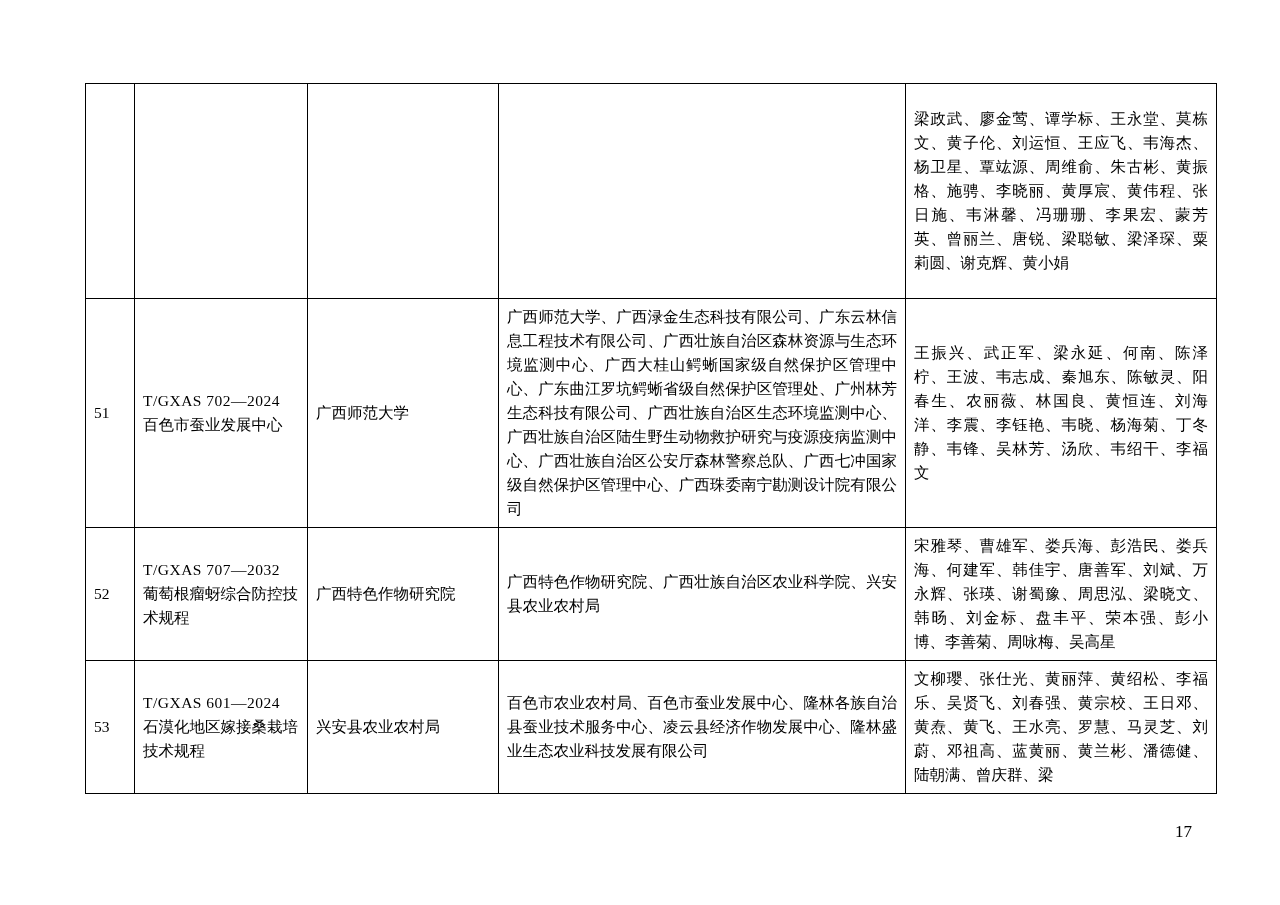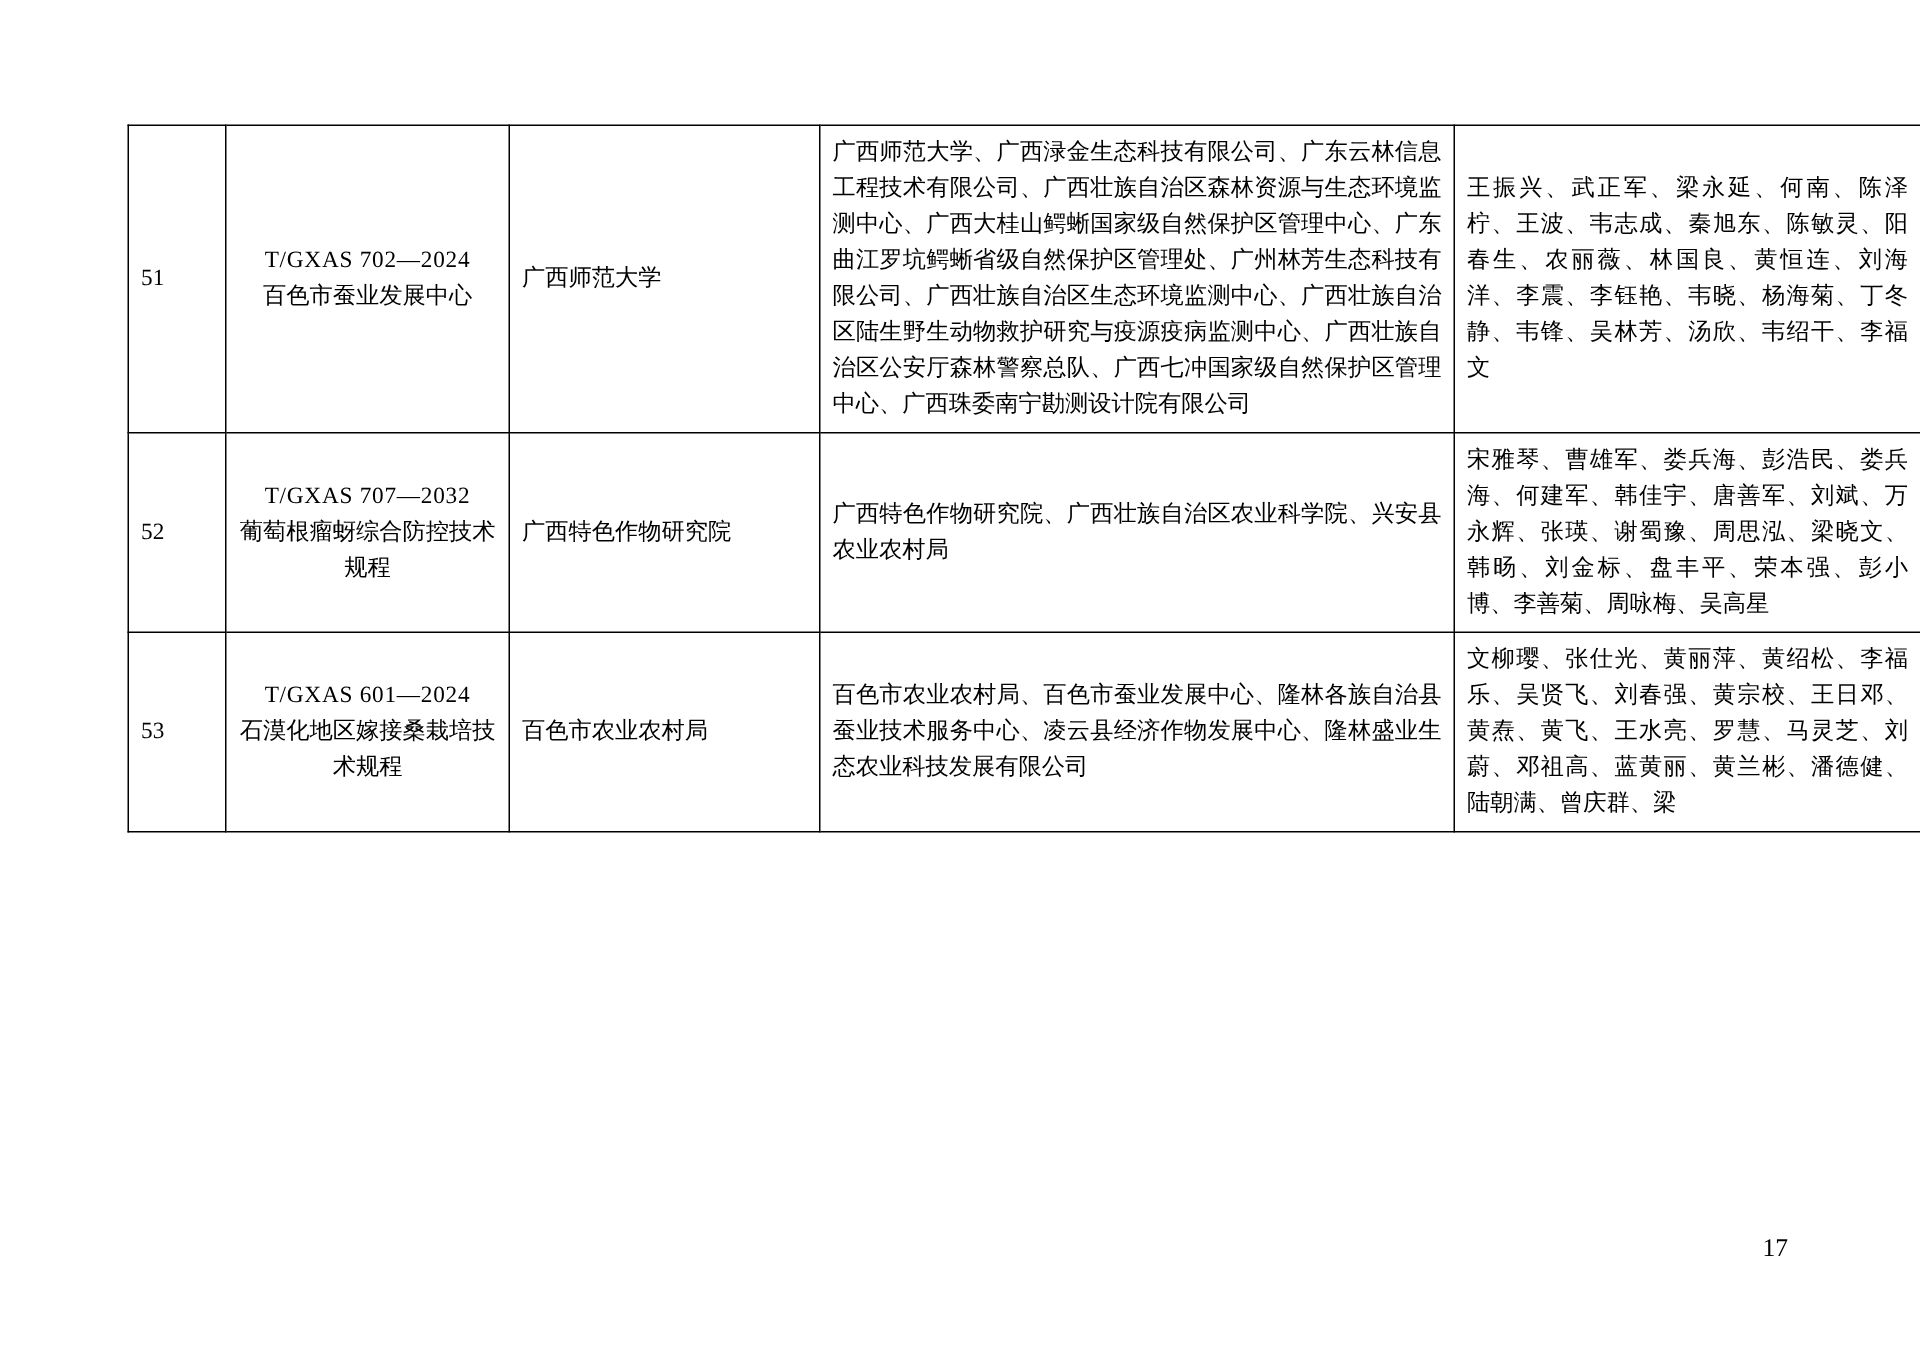--- a/index.html
+++ b/index.html
@@ -37,21 +37,20 @@
     font-size: 15.5px;
     line-height: 1.55;
     font-family: "Liberation Serif", "DejaVu Serif", serif;
   }
   td.c-num {
     width: 48px;
     text-align: left;
   }
   td.c-std {
     width: 172px;
-    text-align: center;
   }
   td.c-org {
     width: 190px;
     text-align: left;
   }
   td.c-units {
     width: 406px;
     text-align: justify;
     text-align-last: left;
     vertical-align: middle;
@@ -83,20 +82,27 @@
   .row-tall td { height: 202px; }
 </style>
 </head>
 <body>
 
 <div class="page">
 
   <table class="doc-table">
     <tbody>
 
+      <tr class="row-tall">
+        <td class="c-num empty-cell"></td>
+        <td class="c-std empty-cell"></td>
+        <td class="c-org empty-cell"></td>
+        <td class="c-units empty-cell"></td>
+        <td class="c-people">梁政武、廖金莺、谭学标、王永堂、莫栋文、黄子伦、刘运恒、王应飞、韦海杰、杨卫星、覃竑源、周维俞、朱古彬、黄振格、施骋、李晓丽、黄厚宸、黄伟程、张日施、韦淋馨、冯珊珊、李果宏、蒙芳英、曾丽兰、唐锐、梁聪敏、梁泽琛、粟莉圆、谢克辉、黄小娟</td>
+      </tr>
 
       <tr>
         <td class="c-num">51</td>
         <td class="c-std">
           <span class="std-line std-code">T/GXAS 702—2024</span>
           <span>百色市蚕业发展中心</span>
         </td>
         <td class="c-org">广西师范大学</td>
         <td class="c-units">广西师范大学、广西渌金生态科技有限公司、广东云林信息工程技术有限公司、广西壮族自治区森林资源与生态环境监测中心、广西大桂山鳄蜥国家级自然保护区管理中心、广东曲江罗坑鳄蜥省级自然保护区管理处、广州林芳生态科技有限公司、广西壮族自治区生态环境监测中心、广西壮族自治区陆生野生动物救护研究与疫源疫病监测中心、广西壮族自治区公安厅森林警察总队、广西七冲国家级自然保护区管理中心、广西珠委南宁勘测设计院有限公司</td>
         <td class="c-people">王振兴、武正军、梁永延、何南、陈泽柠、王波、韦志成、秦旭东、陈敏灵、阳春生、农丽薇、林国良、黄恒连、刘海洋、李震、李钰艳、韦晓、杨海菊、丁冬静、韦锋、吴林芳、汤欣、韦绍干、李福文</td>
@@ -112,21 +118,21 @@
         <td class="c-units">广西特色作物研究院、广西壮族自治区农业科学院、兴安县农业农村局</td>
         <td class="c-people">宋雅琴、曹雄军、娄兵海、彭浩民、娄兵海、何建军、韩佳宇、唐善军、刘斌、万永辉、张瑛、谢蜀豫、周思泓、梁晓文、韩旸、刘金标、盘丰平、荣本强、彭小博、李善菊、周咏梅、吴高星</td>
       </tr>
 
       <tr>
         <td class="c-num">53</td>
         <td class="c-std">
           <span class="std-line std-code">T/GXAS 601—2024</span>
           <span>石漠化地区嫁接桑栽培技术规程</span>
         </td>
-        <td class="c-org">百色市农业农村局</td>
+        <td class="c-org">兴安县农业农村局</td>
         <td class="c-units">百色市农业农村局、百色市蚕业发展中心、隆林各族自治县蚕业技术服务中心、凌云县经济作物发展中心、隆林盛业生态农业科技发展有限公司</td>
         <td class="c-people">文柳璎、张仕光、黄丽萍、黄绍松、李福乐、吴贤飞、刘春强、黄宗校、王日邓、黄焘、黄飞、王水亮、罗慧、马灵芝、刘蔚、邓祖高、蓝黄丽、黄兰彬、潘德健、陆朝满、曾庆群、梁</td>
       </tr>
 
     </tbody>
   </table>
 
   <div class="page-number">17</div>
 
 </div>

